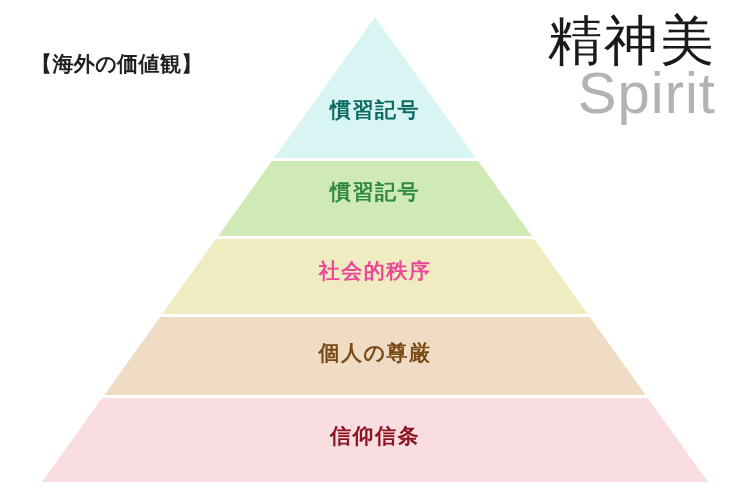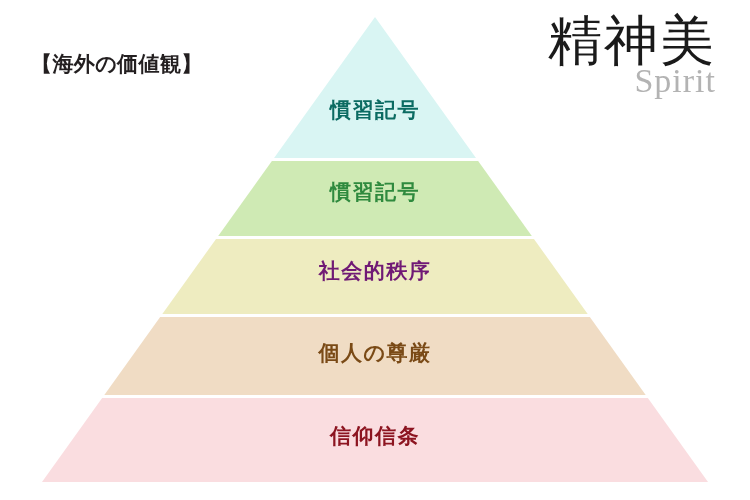--- a/index.html
+++ b/index.html
@@ -43,22 +43,22 @@
   }
   #brand-kanji {
     font-family: "DejaVu Serif", "Liberation Serif", serif;
     font-size: 54px;
     color: #1a1a1a;
     letter-spacing: 2px;
     display: block;
     white-space: nowrap;
   }
   #brand-roman {
-    font-family: Liberation Serif, serif;
-    font-size: 34px;
+    font-family: Liberation Sans, sans-serif;
+    font-size: 58px;
     color: #b3b3b3;
     letter-spacing: 1px;
     display: block;
     margin-top: -4px;
     white-space: nowrap;
   }
 
   
   #pyramid-svg {
     position: absolute;
@@ -96,21 +96,21 @@
       <rect class="tier-band" x="0" y="17" width="750" height="141" fill="#d9f5f3"></rect>
       <rect class="tier-band" x="0" y="161" width="750" height="75" fill="#cfeab4"></rect>
       <rect class="tier-band" x="0" y="239" width="750" height="75" fill="#eeecc0"></rect>
       <rect class="tier-band" x="0" y="317" width="750" height="78" fill="#f0dcc4"></rect>
       <rect class="tier-band" x="0" y="398" width="750" height="84" fill="#fadde0"></rect>
     </g>
   </svg>
 
   <div class="tier-label" style="top: 96px; color: rgb(11, 107, 98);">慣習記号</div>
   <div class="tier-label" style="top: 178px; color: rgb(47, 138, 62);">慣習記号</div>
-  <div class="tier-label" style="top: 257px; color: #701a75;">社会的秩序</div>
+  <div class="tier-label" style="top: 257px; color: #ec4899;">社会的秩序</div>
   <div class="tier-label" style="top: 422px; color: rgb(140, 20, 32);">信仰信条</div>
   <div class="tier-label" style="top: 339px; color: rgb(122, 74, 22);">個人の尊厳</div>
 
   <div id="category-label" style="color: rgb(35, 31, 32);">【海外の価値観】</div>
 
   <div id="brand">
     <span id="brand-kanji" style="color: rgb(26, 26, 26);">精神美</span>
     <span id="brand-roman" style="color: rgb(179, 179, 179);">Spirit</span>
   </div>
 

